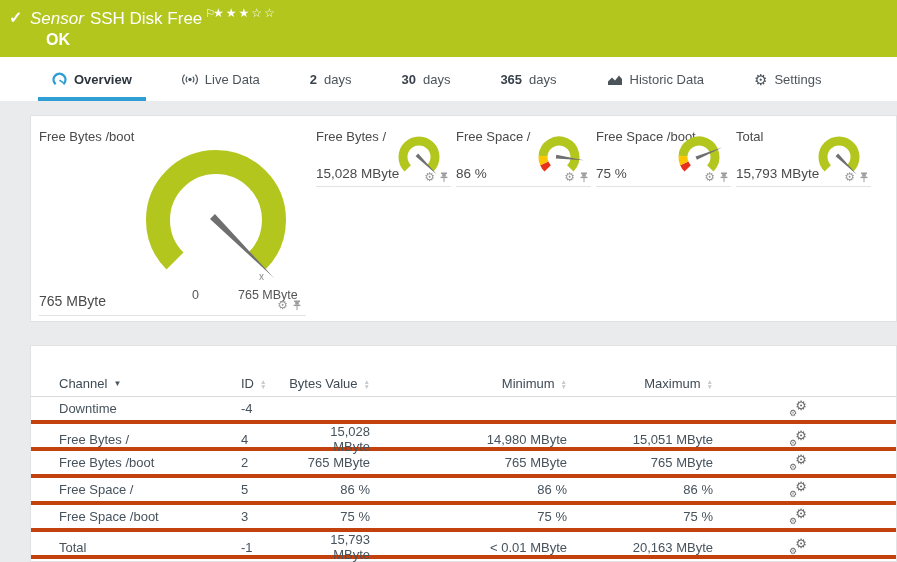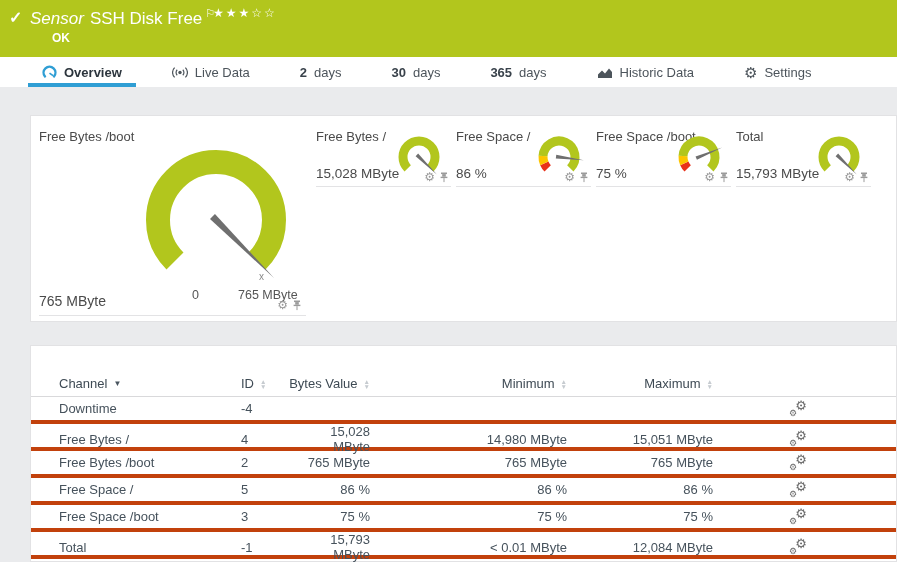--- a/index.html
+++ b/index.html
@@ -10,24 +10,24 @@
     position:relative;
     color:#46525c;
   }
   
   .appheader { position:absolute; left:0; top:0; width:897px; height:57px; background:#b2c61d; }
   .hdr-check { position:absolute; left:9px; top:8px; color:#fff; font-size:16px; font-weight:bold; }
   .hdr-title { position:absolute; left:30px; top:7px; color:#fff; font-size:17px; }
   .hdr-type  { font-style:italic; margin-right:6px;margin-top:48px; }
   .hdr-flag  { font-size:11px; vertical-align:super; margin-left:3px; }
   .hdr-stars { position:absolute; left:213px; top:6px; color:#fff; font-size:12px; letter-spacing:2px; cursor:pointer; }
-  .hdr-status{ position:absolute; left:52px; top:31px; color:#fff; font-size:12px; font-weight:bold; }
-  
-  .tabbar { position:absolute; left:0; top:57px; width:897px; height:30px; background:#fff;
-            display:flex; align-items:stretch; padding-left:28px; }
+  .hdr-status{ position:absolute; left:46px; top:31px; color:#fff; font-size:16px; font-weight:bold; }
+  
+  .tabbar { position:absolute; left:0; top:57px; width:897px; height:44px; background:#fff;
+            display:flex; align-items:stretch; padding-left:38px; }
   .tab { position:relative; display:flex; align-items:center; gap:7px; padding:0 14px; margin-right:22px;
          font-size:13px; color:#4c545b; cursor:pointer; white-space:nowrap; }
   .tab .tnum { font-weight:bold; color:#39424b; }
   .tab.active { font-weight:bold; color:#2c353d; }
   .tab.active::after { content:''; position:absolute; left:0; right:0; bottom:0; height:4px; background:#2f9ed4; }
   .ticon { display:inline-flex; align-items:center; }
   .gear-glyph { font-size:15px; color:#4c545b; line-height:1; }
   
   .panel { position:absolute; background:#fff; border:1px solid #e2e2e4; }
   .panel1 { left:30px; top:115px; width:867px; height:207px; }
@@ -324,19 +324,19 @@
     <div class="gearcell">
         <span class="g1">⚙</span>
         <span class="g2">⚙</span>
       </div>
   </div>
   <div class="trow">
     <div>Total</div>
     <div>-1</div>
     <div class="c-right">15,793 MByte</div>
     <div class="c-right">&lt; 0.01 MByte</div>
-    <div class="c-right">12,084 MByte</div>
+    <div class="c-right">20,163 MByte</div>
     <div class="gearcell">
         <span class="g1">⚙</span>
         <span class="g2">⚙</span>
       </div>
   </div>
 </div>
 
 </body></html>

